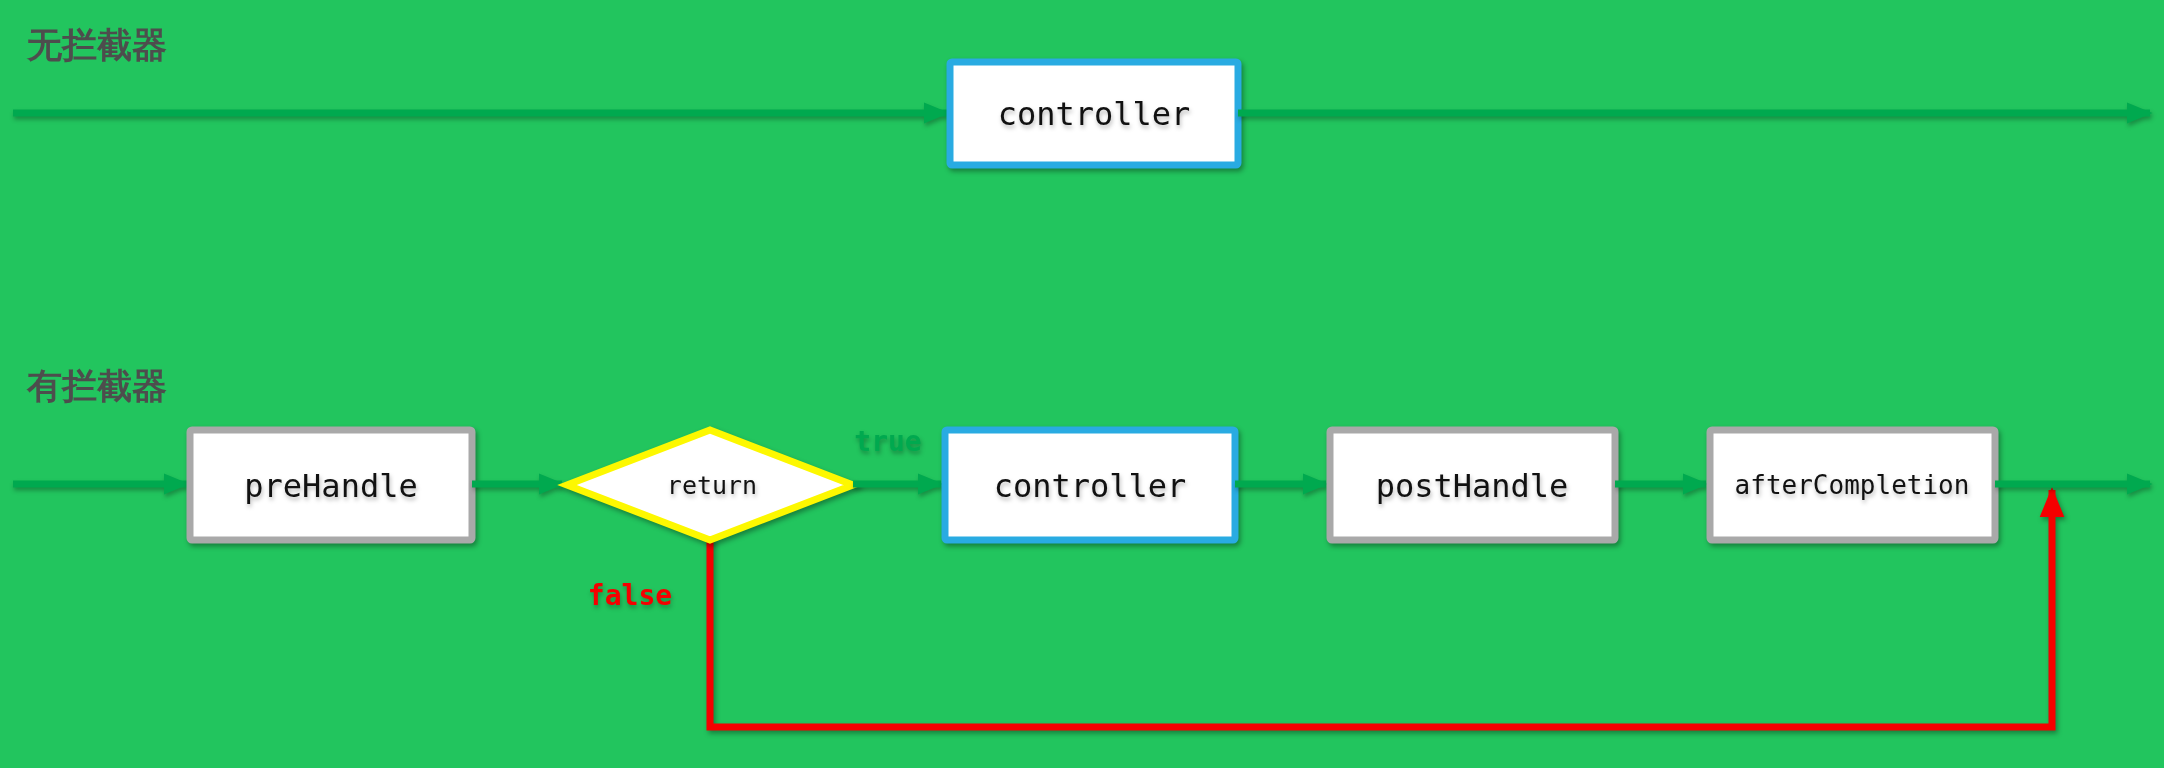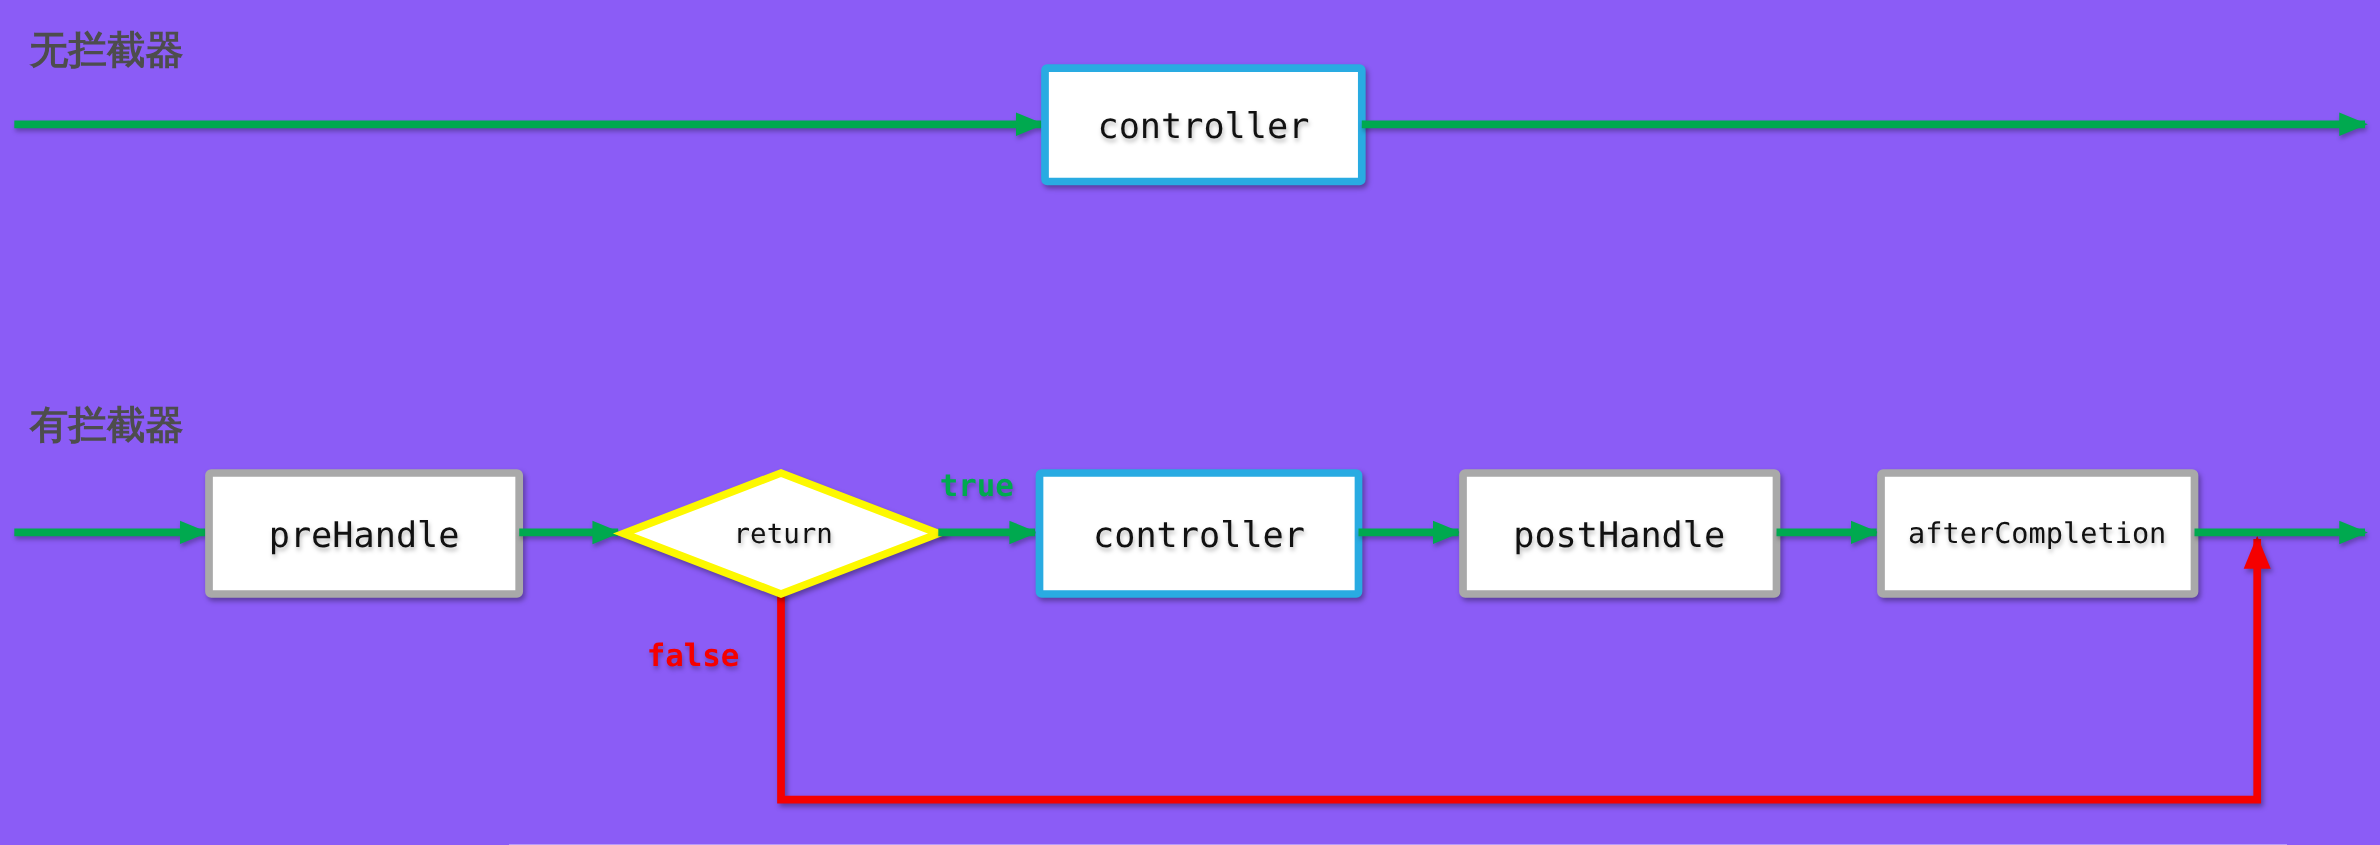--- a/index.html
+++ b/index.html
@@ -1,16 +1,16 @@
 <!DOCTYPE html>
 <html><head>
 <meta charset="utf-8">
 <style>
   html,body{margin:0;padding:0;background:#ffffff;}
-  .stage{position:relative;width:2164px;height:768px;background:#8b5cf6;overflow:hidden;}
+  .stage{position:relative;width:2164px;height:768px;background:#22c55e;overflow:hidden;}
   svg{display:block;}
   .sh{filter:drop-shadow(2px 3px 2.5px rgba(0,0,0,0.35));}
   .shl{filter:drop-shadow(1px 3px 2px rgba(0,0,0,0.28));}
   .node{fill:#ffffff;stroke-width:7px;}
   .flow{fill:none;stroke-width:7px;}
   .mono{font-family:"DejaVu Sans Mono","Liberation Mono",monospace;}
   .box-label{font-size:32px;fill:#111111;text-anchor:middle;}
   .box-label-sm{font-size:26px;fill:#111111;text-anchor:middle;}
   .decision-label{font-size:25px;fill:#111111;text-anchor:middle;}
   .branch-label{font-size:28px;font-weight:bold;text-anchor:middle;}

